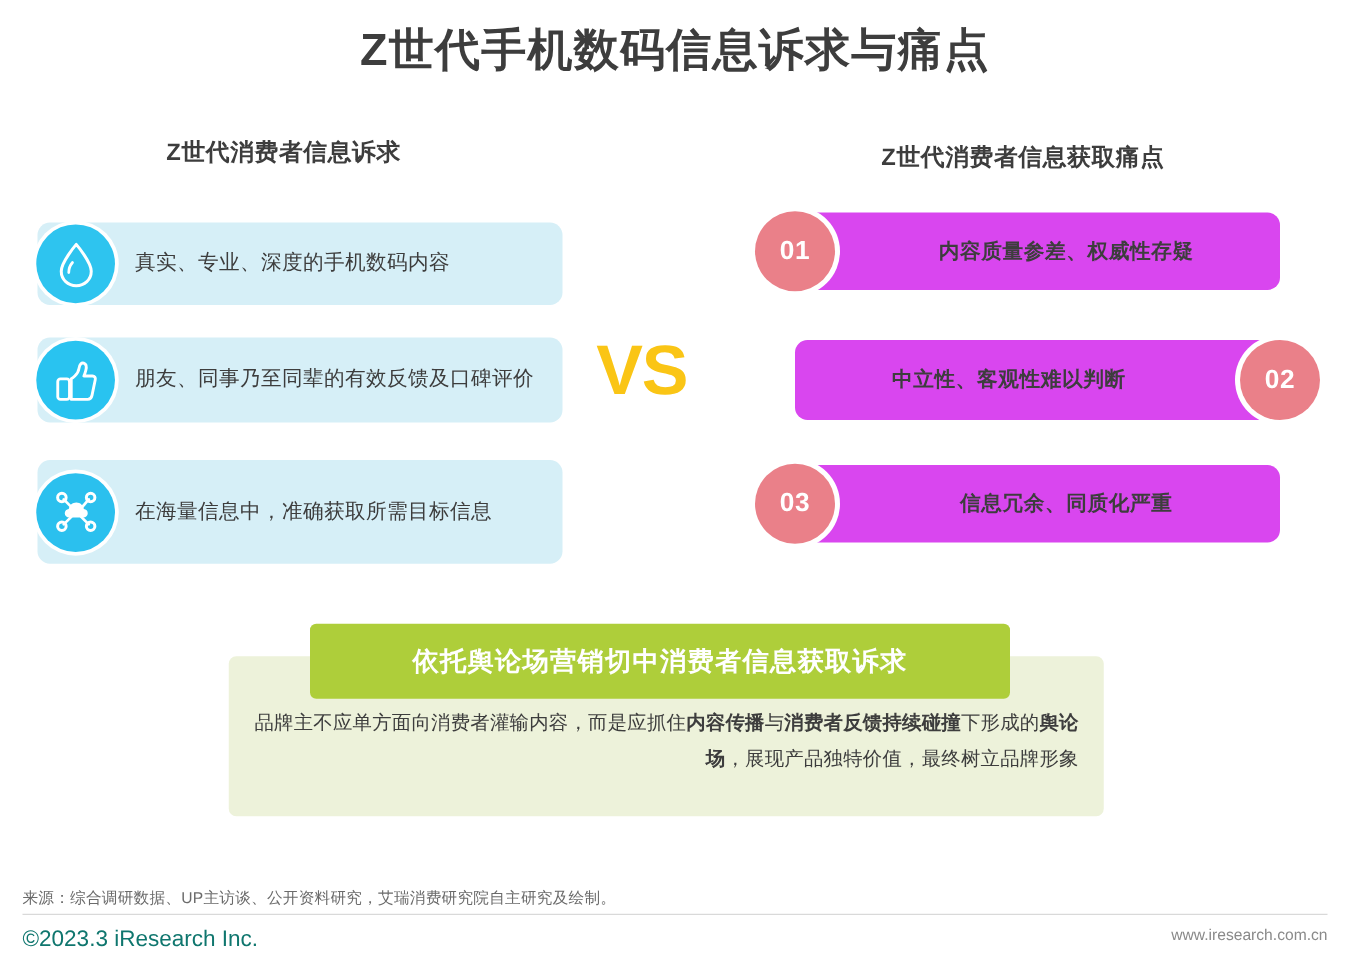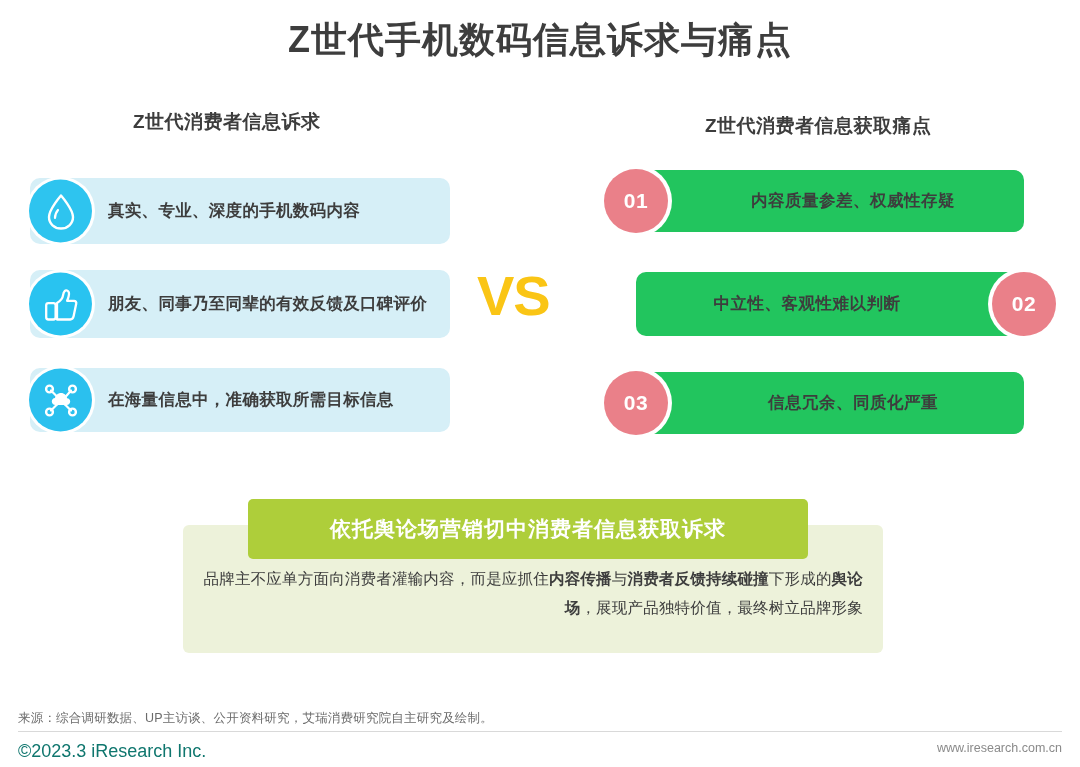--- a/index.html
+++ b/index.html
@@ -45,21 +45,21 @@
     position: absolute;
     left: 30px;
     width: 420px;
     background: #d6eff7;
     border-radius: 10px;
     display: flex;
     align-items: center;
   }
   .blue-card.c0 { top: 178px; height: 66px; }
   .blue-card.c1 { top: 270px; height: 68px; }
-  .blue-card.c2 { top: 368px; height: 64px; }
+  .blue-card.c2 { top: 368px; height: 83px; }
 
   .blue-icon {
     position: absolute;
     left: -1px;
     top: 50%;
     transform: translateY(-50%);
     width: 63px;
     height: 63px;
     border-radius: 50%;
     background: #2ec4ef;
@@ -68,41 +68,41 @@
     justify-content: center;
     box-shadow: 0 0 0 3px #ffffff;
   }
   .blue-card.c1 .blue-icon { background: #29c3f0; }
   .blue-card.c2 .blue-icon { background: #2bc0ee; }
 
   .blue-text {
     margin-left: 78px;
     margin-right: 14px;
     font-size: 16.5px;
-    font-weight: bold;
+    font-weight: normal;
     color: #3d3d3d;
     line-height: 1.45;
     letter-spacing: 0.3px;
   }
 
   
   .vs-badge {
     position: absolute;
     left: 477px;
     top: 263px;
     font-size: 56px;
     font-weight: bold;
     color: #fac515;
     letter-spacing: -1px;
   }
 
   
   .pink-card {
     position: absolute;
-    background: #22c55e;
+    background: #d946ef;
     border-radius: 10px;
     display: flex;
     align-items: center;
     justify-content: center;
   }
   .pink-card.p0 { left: 636px; top: 170px; width: 388px; height: 62px; }
   .pink-card.p1 { left: 636px; top: 272px; width: 388px; height: 64px; }
   .pink-card.p2 { left: 636px; top: 372px; width: 388px; height: 62px; }
 
   .pink-badge {

